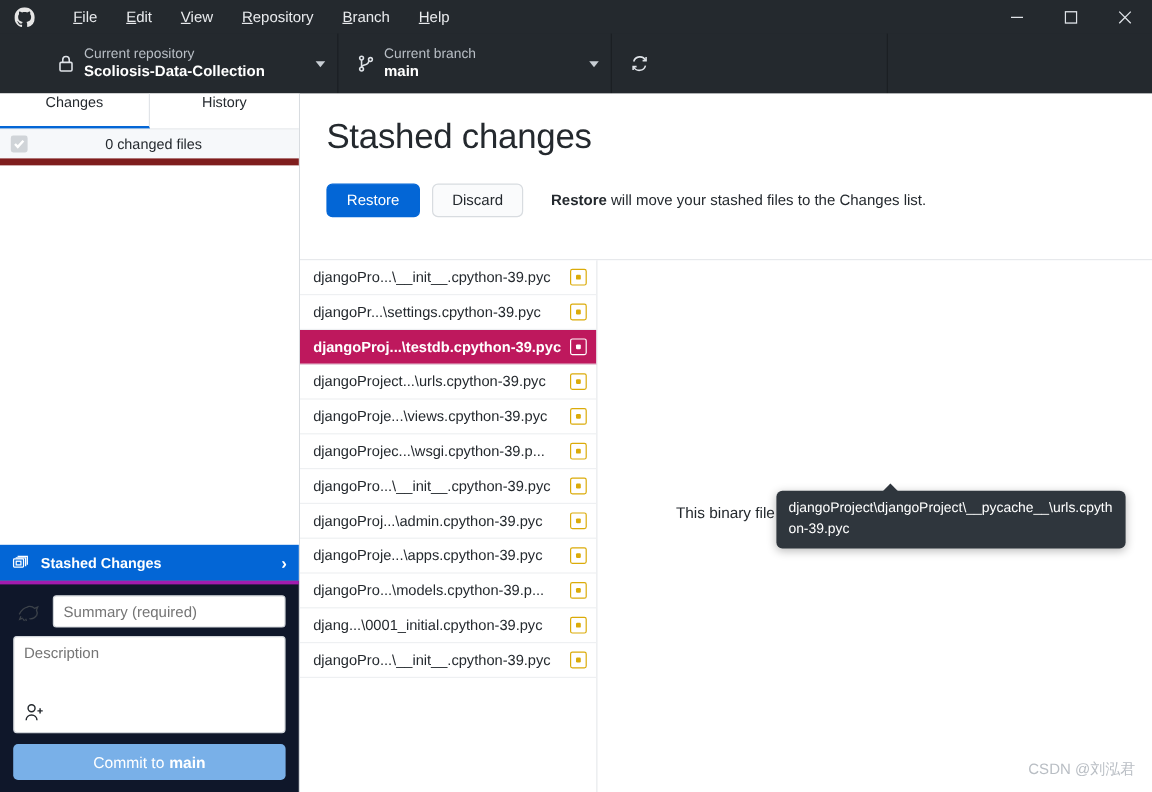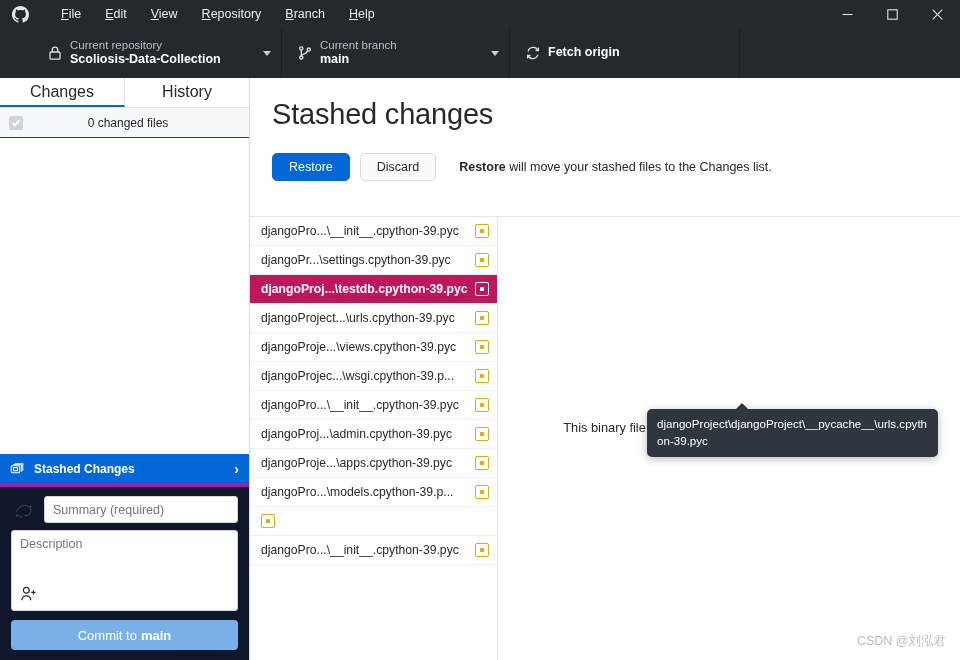--- a/index.html
+++ b/index.html
@@ -98,31 +98,31 @@
     display: flex; flex-direction: column;
     position: relative;
   }
   .tabs {
     display: flex; height: 30px;
     border-bottom: 1px solid #e1e4e8;
     background: #fff;
   }
   .tab {
     flex: 1;
-    display: flex; align-items: center; justify-content: center;
-    font-size: 16px; color: #24292e;
+    display: flex; justify-content: center;
+    font-size: 12px; color: #24292e;
     border-bottom: 2px solid transparent;
   }
   .tab.active { border-bottom: 2px solid #0366d6; font-weight: normal; }
   .tab.sep { border-right: 1px solid #e1e4e8; }
   .changed-bar {
     height: 30px;
     display: flex; align-items: center;
     background: #f6f8fa;
-    border-bottom: 1px solid #7f1d1d;
+    border-bottom: 6px solid #7f1d1d;
     padding-left: 9px;
   }
   .chk {
     width: 14px; height: 14px;
     background: #d0d4d8;
     border-radius: 2px;
     display: flex; align-items: center; justify-content: center;
     flex-shrink: 0;
   }
   .chk svg { width: 10px; height: 10px; stroke: #fff; stroke-width: 2; fill: none; }
@@ -384,21 +384,20 @@
     <div class="tb-cell tb-fetch">
       <span class="tb-icon">
         <svg viewBox="0 0 16 16">
             <path d="M13 5.4A5.3 5.3 0 003.1 6.3"></path>
             <path d="M3 10.6a5.3 5.3 0 009.9-.9"></path>
             <path d="M13.4 2.6v2.9h-2.9"></path>
             <path d="M2.6 13.4v-2.9h2.9"></path>
           </svg>
       </span>
       <span class="tb-text">
-        <span class="tb-value">Fetch origin</span>
       </span>
     </div>
 
     <div class="tb-cell tb-rest"></div>
   </div>
 
   <div class="body">
 
     <div class="sidebar">
       <div class="tabs">
@@ -534,20 +533,21 @@
                 <i></i>
               </span>
             </div>
             <div class="frow">
               <span class="fname">djangoPro...\models.cpython-39.p...</span>
               <span class="fstatus">
                 <i></i>
               </span>
             </div>
             <div class="frow">
+              <span class="fname">djang...\0001_initial.cpython-39.pyc</span>
               <span class="fstatus">
                 <i></i>
               </span>
             </div>
             <div class="frow">
               <span class="fname">djangoPro...\__init__.cpython-39.pyc</span>
               <span class="fstatus">
                 <i></i>
               </span>
             </div>

